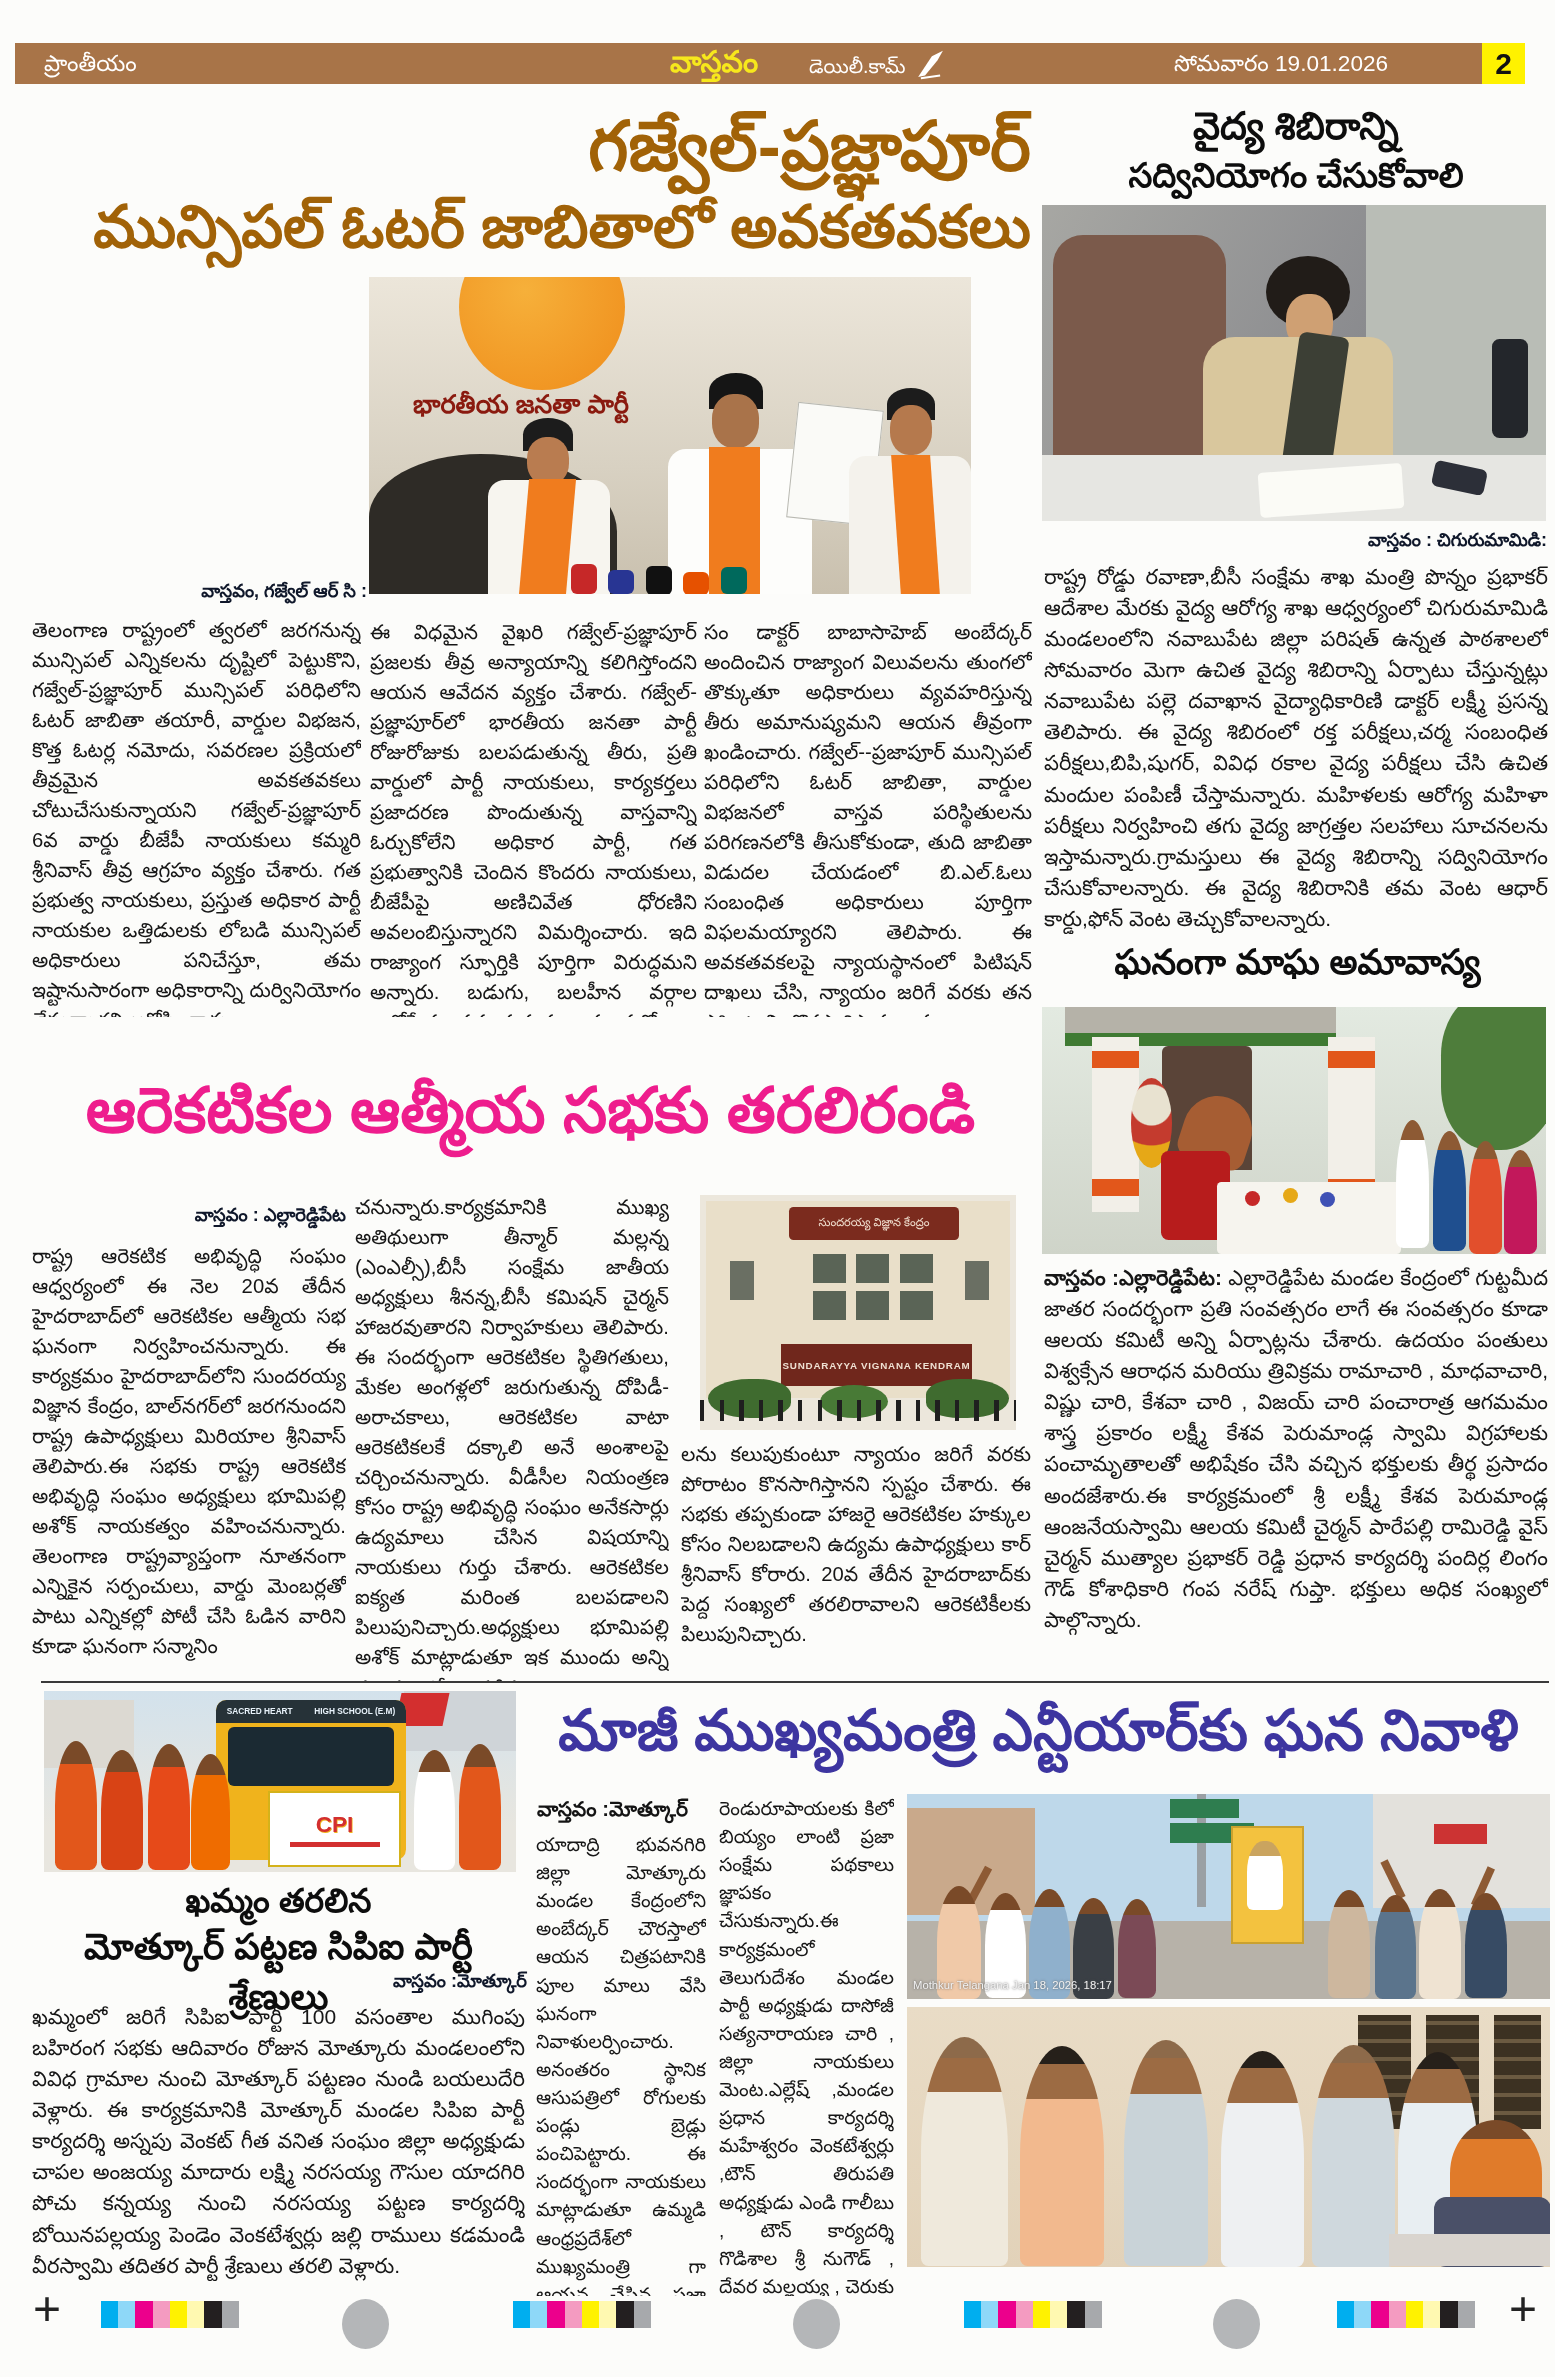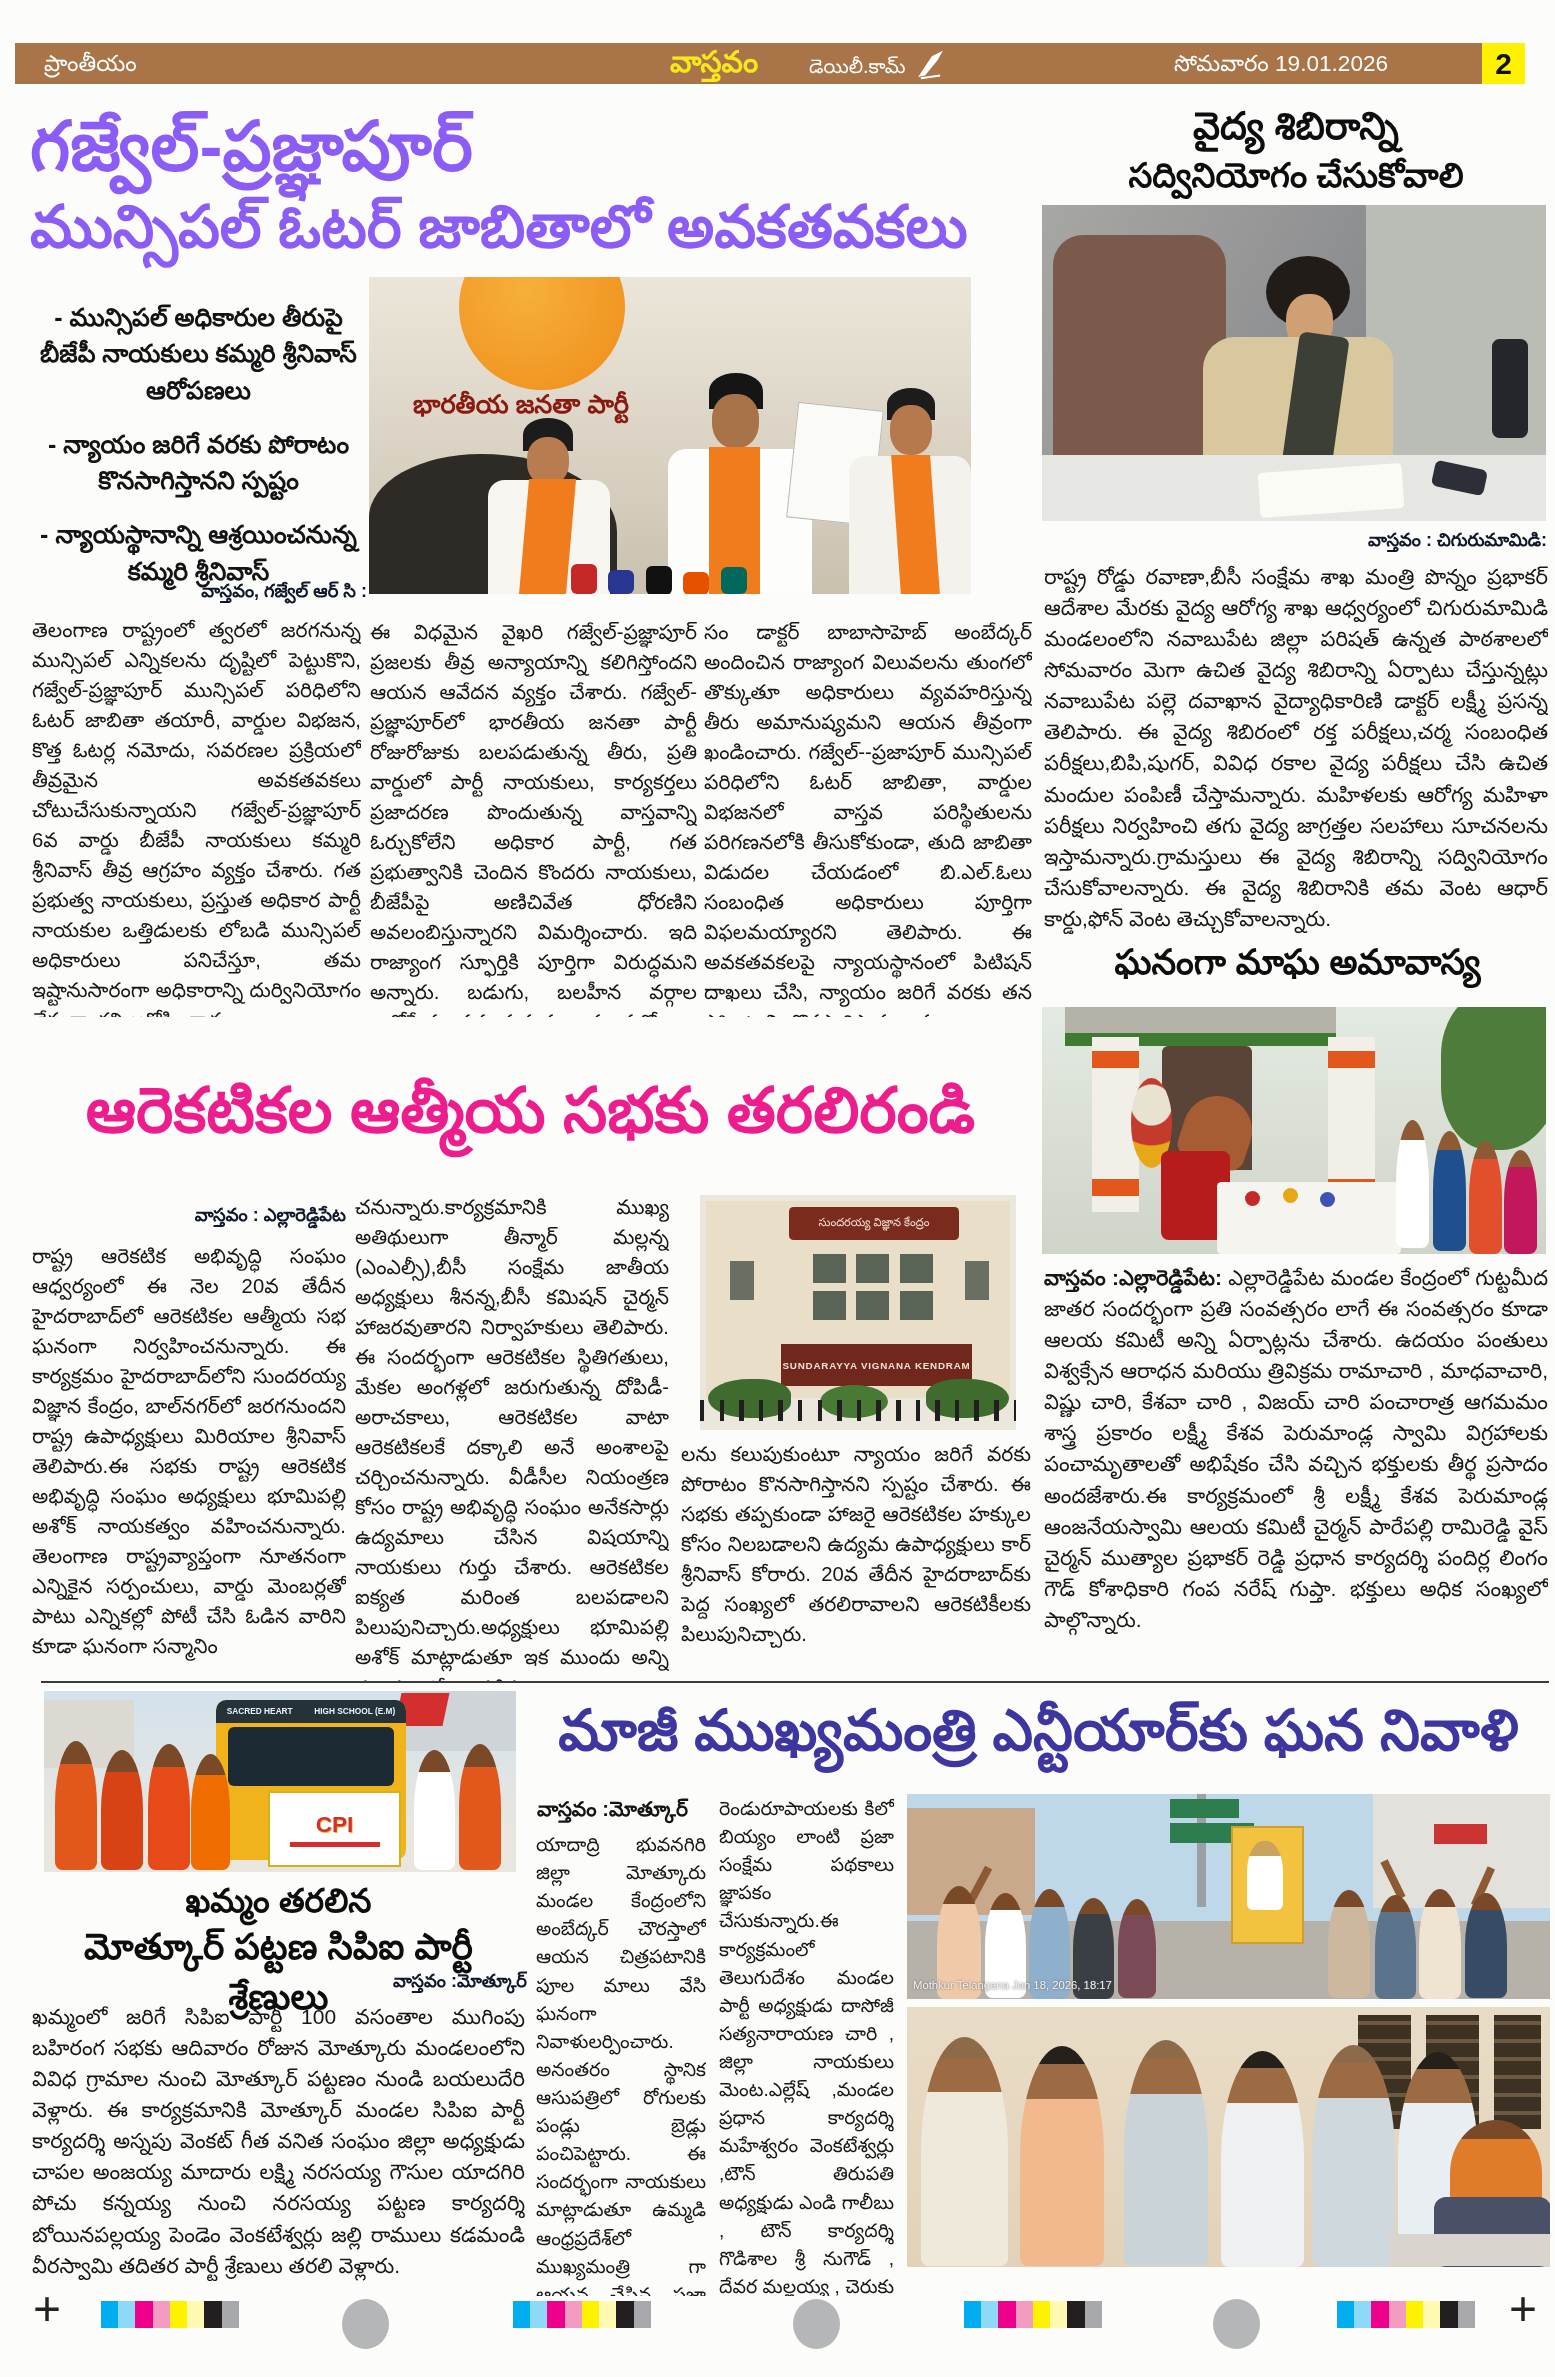--- a/index.html
+++ b/index.html
@@ -1,21 +1,21 @@
 <!DOCTYPE html>
 <html style="font-size:12px"><head>
 <meta charset="utf-8">
 <style>
   html,body{margin:0;padding:0;background:#9a9a9a;}
   #paper{position:relative;width:1555px;height:2377px;background:#fcfcfa;
          font-family:"Liberation Sans", sans-serif;color:#141414;overflow:hidden;}
   .abs{position:absolute;}
   .body-txt{font-size:20.3px;line-height:1.48;text-align:justify;color:#161616;overflow:hidden;}
   .dateline{font-weight:bold;text-align:right;font-size:18px;color:#0f172a;}
-  .hl-red{color:#8b5cf6;font-weight:bold;text-align:left;line-height:1.05;}
+  .hl-red{color:#a16207;font-weight:bold;text-align:right;line-height:1.05;}
   .hl-pink{color:#EE1D8D;font-weight:bold;text-align:center;}
   .hl-blue{color:#3D35A0;font-weight:bold;text-align:center;}
   .hl-black{color:#0d0d0d;font-weight:bold;text-align:center;}
   .photo{overflow:hidden;background:#ddd;}
   .bullets p{margin:0 0 18px 0;font-weight:bold;font-size:25px;line-height:1.45;text-align:center;}
   .fig{border-radius:50% 50% 7.5px 7.5px;}
   .regbar{height:27px;background:linear-gradient(90deg,#00AEEF 0 12.5%,#8ED8F8 0 25%,#EC008C 0 37.5%,#F49BC1 0 50%,#FFF200 0 62.5%,#FFF9B1 0 75%,#231F20 0 87.5%,#A7A9AC 0 100%);}
   .regoval{width:47px;height:50px;border-radius:50%;background:#b4b6b8;}
   .cross{font-size:48px;font-weight:100;color:#222;line-height:0.8;}
 </style>
@@ -36,25 +36,20 @@
     </span>
     <span class="abs" style="left:1159px;top:7.5px;color:#fff;font-size:22.6px;">సోమవారం 19.01.2026</span>
   </div>
   <div class="abs" style="left:1482px;top:43px;width:43px;height:41px;background:#FFF200;display:flex;align-items:center;justify-content:center;">
     <span style="font-size:30px;font-weight:bold;color:#111;">2</span>
   </div>
 
   <div class="abs hl-red" style="left:30px;top:111px;width:1001px;font-size:69px;">గజ్వేల్-ప్రజ్ఞాపూర్</div>
   <div class="abs hl-red" style="left:30px;top:197px;width:1001px;font-size:59px;">మున్సిపల్ ఓటర్ జాబితాలో అవకతవకలు</div>
 
-  <div class="abs bullets" style="left:30px;top:299px;width:337px;">
-    <p>- మున్సిపల్ అధికారుల తీరుపై బీజేపీ నాయకులు కమ్మరి శ్రీనివాస్ ఆరోపణలు</p>
-    <p>- న్యాయం జరిగే వరకు పోరాటం కొనసాగిస్తానని స్పష్టం</p>
-    <p>- న్యాయస్థానాన్ని ఆశ్రయించనున్న కమ్మరి శ్రీనివాస్</p>
-  </div>
   <div class="abs dateline" style="left:30px;top:581px;width:337px;">వాస్తవం, గజ్వేల్ ఆర్ సి :</div>
   <div class="abs body-txt" style="left:32px;top:615px;width:329px;height:402px;">తెలంగాణ రాష్ట్రంలో త్వరలో జరగనున్న మున్సిపల్ ఎన్నికలను దృష్టిలో పెట్టుకొని, గజ్వేల్-ప్రజ్ఞాపూర్ మున్సిపల్ పరిధిలోని ఓటర్ జాబితా తయారీ, వార్డుల విభజన, కొత్త ఓటర్ల నమోదు, సవరణల ప్రక్రియలో తీవ్రమైన అవకతవకలు చోటుచేసుకున్నాయని గజ్వేల్-ప్రజ్ఞాపూర్ 6వ వార్డు బీజేపీ నాయకులు కమ్మరి శ్రీనివాస్ తీవ్ర ఆగ్రహం వ్యక్తం చేశారు. గత ప్రభుత్వ నాయకులు, ప్రస్తుత అధికార పార్టీ నాయకుల ఒత్తిడులకు లోబడి మున్సిపల్ అధికారులు పనిచేస్తూ, తమ ఇష్టానుసారంగా అధికారాన్ని దుర్వినియోగం చేస్తున్నారని ఆరోపించారు.</div>
 
   <div class="abs photo" style="left:369px;top:277px;width:602px;height:317px;background:linear-gradient(180deg,#ece6da,#d8d1c2 60%,#c9c0ae);">
     <div class="abs" style="left:90px;top:-53px;width:166px;height:166px;border-radius:50%;background:radial-gradient(circle at 40% 40%,#f6b03a,#ef8c1a);"></div>
     <div class="abs" style="left:44px;top:113px;width:482px;color:#8a1a0f;font-size:25.6px;font-weight:bold;">భారతీయ జనతా పార్టీ</div>
     <div class="abs" style="left:0px;top:177px;width:248px;height:141px;background:#2e2b26;border-radius:45% 55% 0 0;"></div>
 
     <div class="abs" style="left:154px;top:141px;width:50px;height:33px;background:#1c1c1c;border-radius:50% 50% 0 0;"></div>
     <div class="abs" style="left:158px;top:160px;width:42px;height:48px;background:#b97c50;border-radius:45%;"></div>

